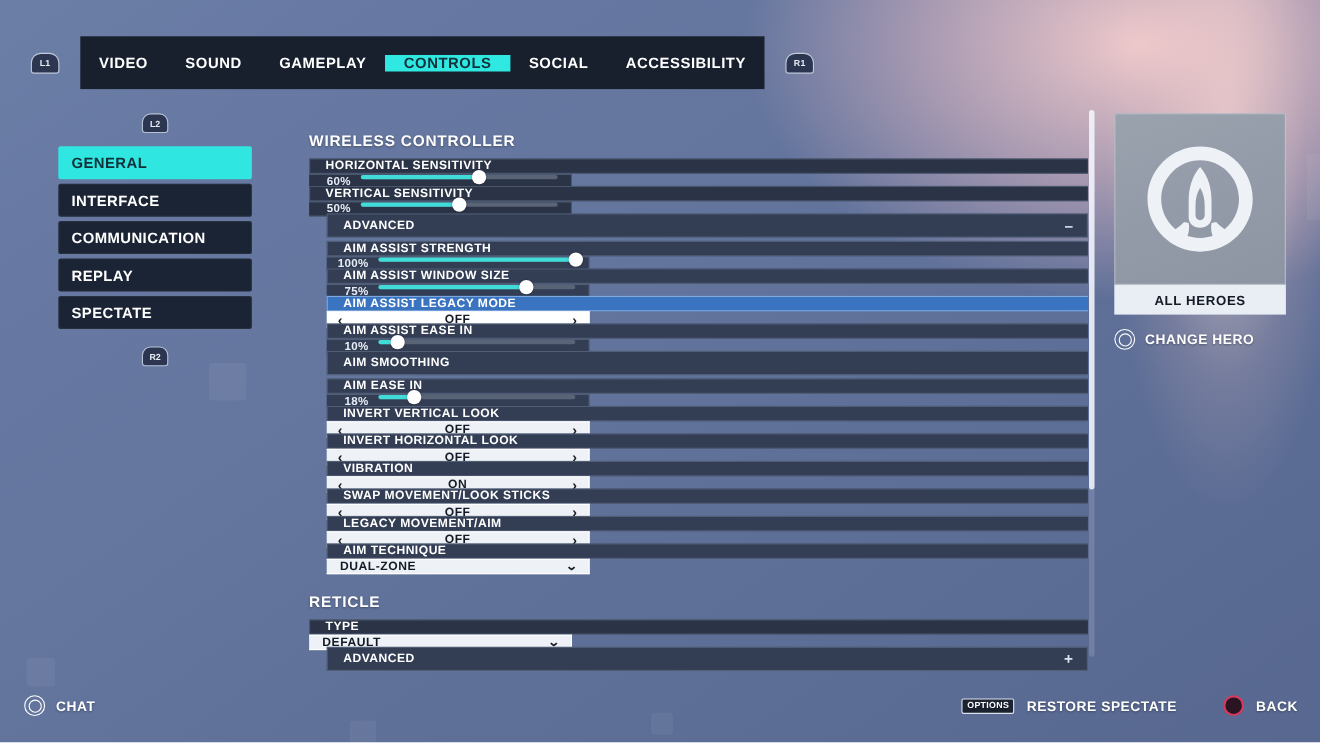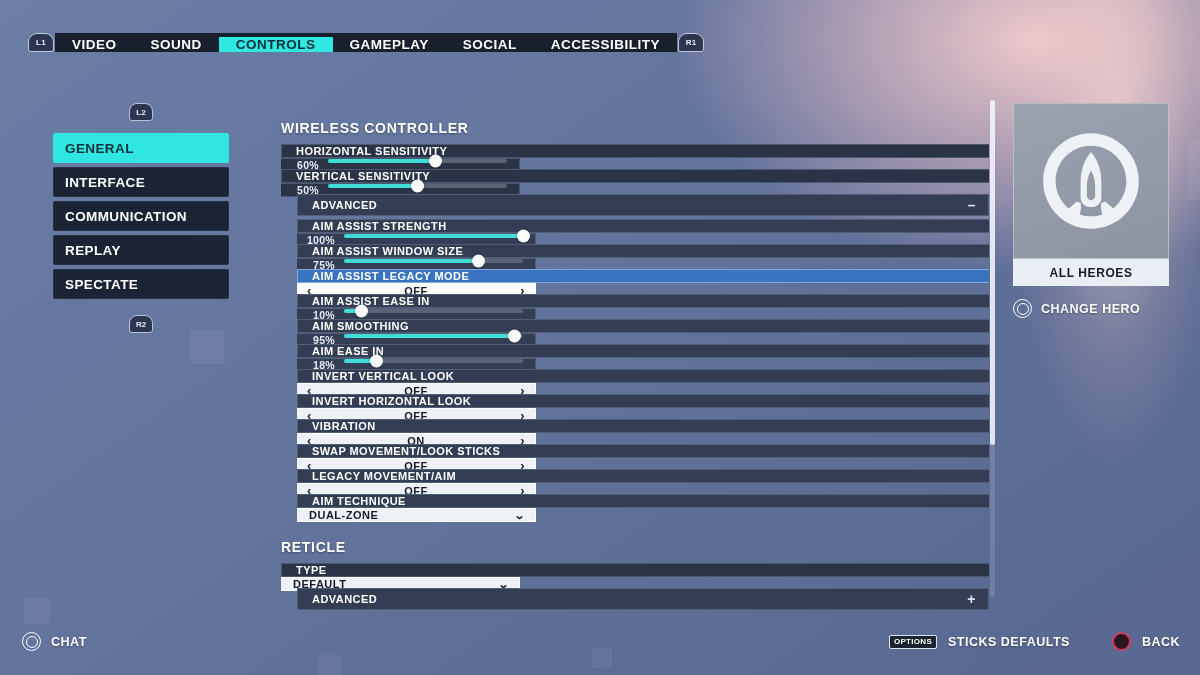--- a/index.html
+++ b/index.html
@@ -43,23 +43,23 @@
     border-radius: 9px 9px 3px 3px;
     display: flex; align-items: center; justify-content: center;
     color: #e8edf6;
     font-size: 8px; font-weight: bold;
     letter-spacing: 0.3px;
     flex: none;
   }
   #navbar {
     display: flex;
     background: #18202e;
-    height: 19px;
-    align-items: flex-end;
-    margin: 0 1px;
+    height: 48px;
+    align-items: center;
+    margin: 0 19px;
   }
   .navtab {
     display: flex; align-items: center; justify-content: center;
     padding: 0 17px;
     font-size: 13.5px;
     font-weight: bold;
     letter-spacing: 0.5px;
     color: #ffffff;
     white-space: nowrap;
   }
@@ -353,22 +353,22 @@
   <div class="bg-sq" style="left:24px;top:598px;width:26px;height:26px;"></div>
   <div class="bg-sq" style="left:318px;top:655px;width:24px;height:24px;"></div>
   <div class="bg-sq" style="left:592px;top:648px;width:20px;height:20px;"></div>
   <div class="bg-sq" style="left:1188px;top:140px;width:14px;height:60px;"></div>
 
   <div id="topnav">
     <div class="shoulder">L1</div>
     <div id="navbar">
       <div class="navtab">VIDEO</div>
       <div class="navtab">SOUND</div>
+      <div class="navtab">GAMEPLAY</div>
       <div class="navtab active">CONTROLS</div>
-      <div class="navtab">GAMEPLAY</div>
       <div class="navtab">SOCIAL</div>
       <div class="navtab">ACCESSIBILITY</div>
     </div>
     <div class="shoulder">R1</div>
   </div>
 
   <div id="sidebar">
     <div class="pad-hint" id="hint-l2">L2</div>
     <div class="side-item active">GENERAL</div>
     <div class="side-item">INTERFACE</div>
@@ -448,27 +448,20 @@
         <div class="slider-val">10%</div>
         <div class="track">
           <div class="fill" style="width:10%"></div>
           <div class="knob" style="left:10%"></div>
         </div>
       </div>
     </div>
 
     <div class="row indent">
       <div class="label">AIM SMOOTHING</div>
-      <div class="slider-wrap">
-        <div class="slider-val">95%</div>
-        <div class="track">
-          <div class="fill" style="width:95%"></div>
-          <div class="knob" style="left:95%"></div>
-        </div>
-      </div>
     </div>
 
     <div class="row indent">
       <div class="label">AIM EASE IN</div>
       <div class="slider-wrap">
         <div class="slider-val">18%</div>
         <div class="track">
           <div class="fill" style="width:18%"></div>
           <div class="knob" style="left:18%"></div>
         </div>
@@ -571,19 +564,19 @@
     </div>
   </div>
 
   <div id="footer-left">
     <span class="stick-icon"></span>
     <span>CHAT</span>
   </div>
 
   <div id="footer-right">
     <span class="opt-badge">OPTIONS</span>
-    <span>STICKS DEFAULTS</span>
+    <span>RESTORE SPECTATE</span>
     <span class="gap-r"></span>
     <span class="circle-btn"></span>
     <span>BACK</span>
   </div>
 
 </div>
 
 </body></html>

